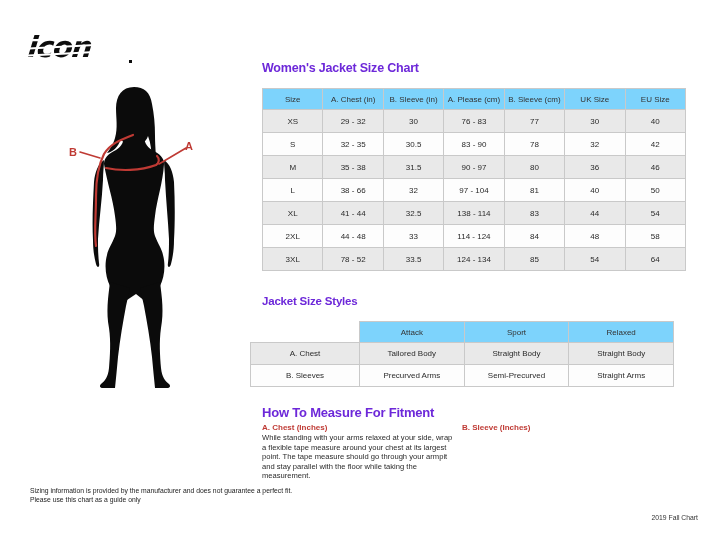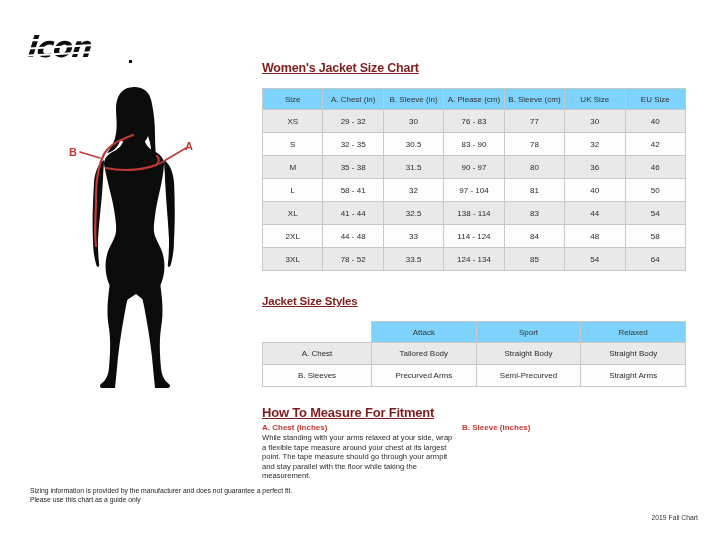--- a/index.html
+++ b/index.html
@@ -15,38 +15,38 @@
     font-family:"DejaVu Sans",sans-serif;
     font-weight:bold;font-style:italic;font-size:29px;line-height:29px;
     letter-spacing:-1px;color:#0d0d0d;transform:skewX(-6deg);
   }
   .logo-stripe{position:absolute;left:-4px;width:104px;background:#ffffff;height:2px;transform:rotate(-3deg);}
   .stripe-1{top:12px;}
   .stripe-2{top:19px;}
   .logo-dot{position:absolute;right:6px;bottom:4px;width:3px;height:3px;background:#0d0d0d;}
 
   
-  .sec-title{font-weight:bold;color:#7f1d1d;letter-spacing:-0.2px;text-decoration:underline;}
+  .sec-title{font-weight:bold;color:#6d28d9;letter-spacing:-0.2px;}
   .t-size{left:262px;top:61px;font-size:12.5px;}
   .t-style{left:262px;top:295px;font-size:11.5px;}
   .t-measure{left:262px;top:405px;font-size:13px;}
 
   
   table{border-collapse:collapse;table-layout:fixed;width:424px;}
   th,td{border:1px solid #c9c9c9;text-align:center;vertical-align:middle;
         font-size:8px;color:#2a2a2a;padding:0;overflow:hidden;white-space:nowrap;}
   th{font-weight:normal;background:#7dd3fc;color:#333;}
 
   #size-table{left:262px;top:88px;}
   #size-table th{height:20px;}
   #size-table td{height:22px;text-align:center;}
   #size-table tbody tr:nth-child(odd) td{background:#e9e9e9;}
   #size-table tbody tr:nth-child(even) td{background:#fdfdfd;}
 
-  #style-table{left:262px;top:321px;}
+  #style-table{left:250px;top:321px;}
   #style-table col.c0{width:109px;}
   #style-table th{height:20px;}
   #style-table td{height:21px;}
   #style-table th.blank{background:transparent;border:none;}
   #style-table tbody tr:nth-child(odd) td{background:#e9e9e9;}
   #style-table tbody tr:nth-child(even) td{background:#fdfdfd;}
 
   
   .measure-col{top:423px;}
   .col-chest{left:262px;width:194px;}
@@ -150,21 +150,21 @@
         <td>M</td>
         <td>35 - 38</td>
         <td>31.5</td>
         <td>90 - 97</td>
         <td>80</td>
         <td>36</td>
         <td>46</td>
       </tr>
       <tr>
         <td>L</td>
-        <td>58 - 41</td>
+        <td>38 - 66</td>
         <td>32</td>
         <td>97 - 104</td>
         <td>81</td>
         <td>40</td>
         <td>50</td>
       </tr>
       <tr>
         <td>XL</td>
         <td>41 - 44</td>
         <td>32.5</td>

